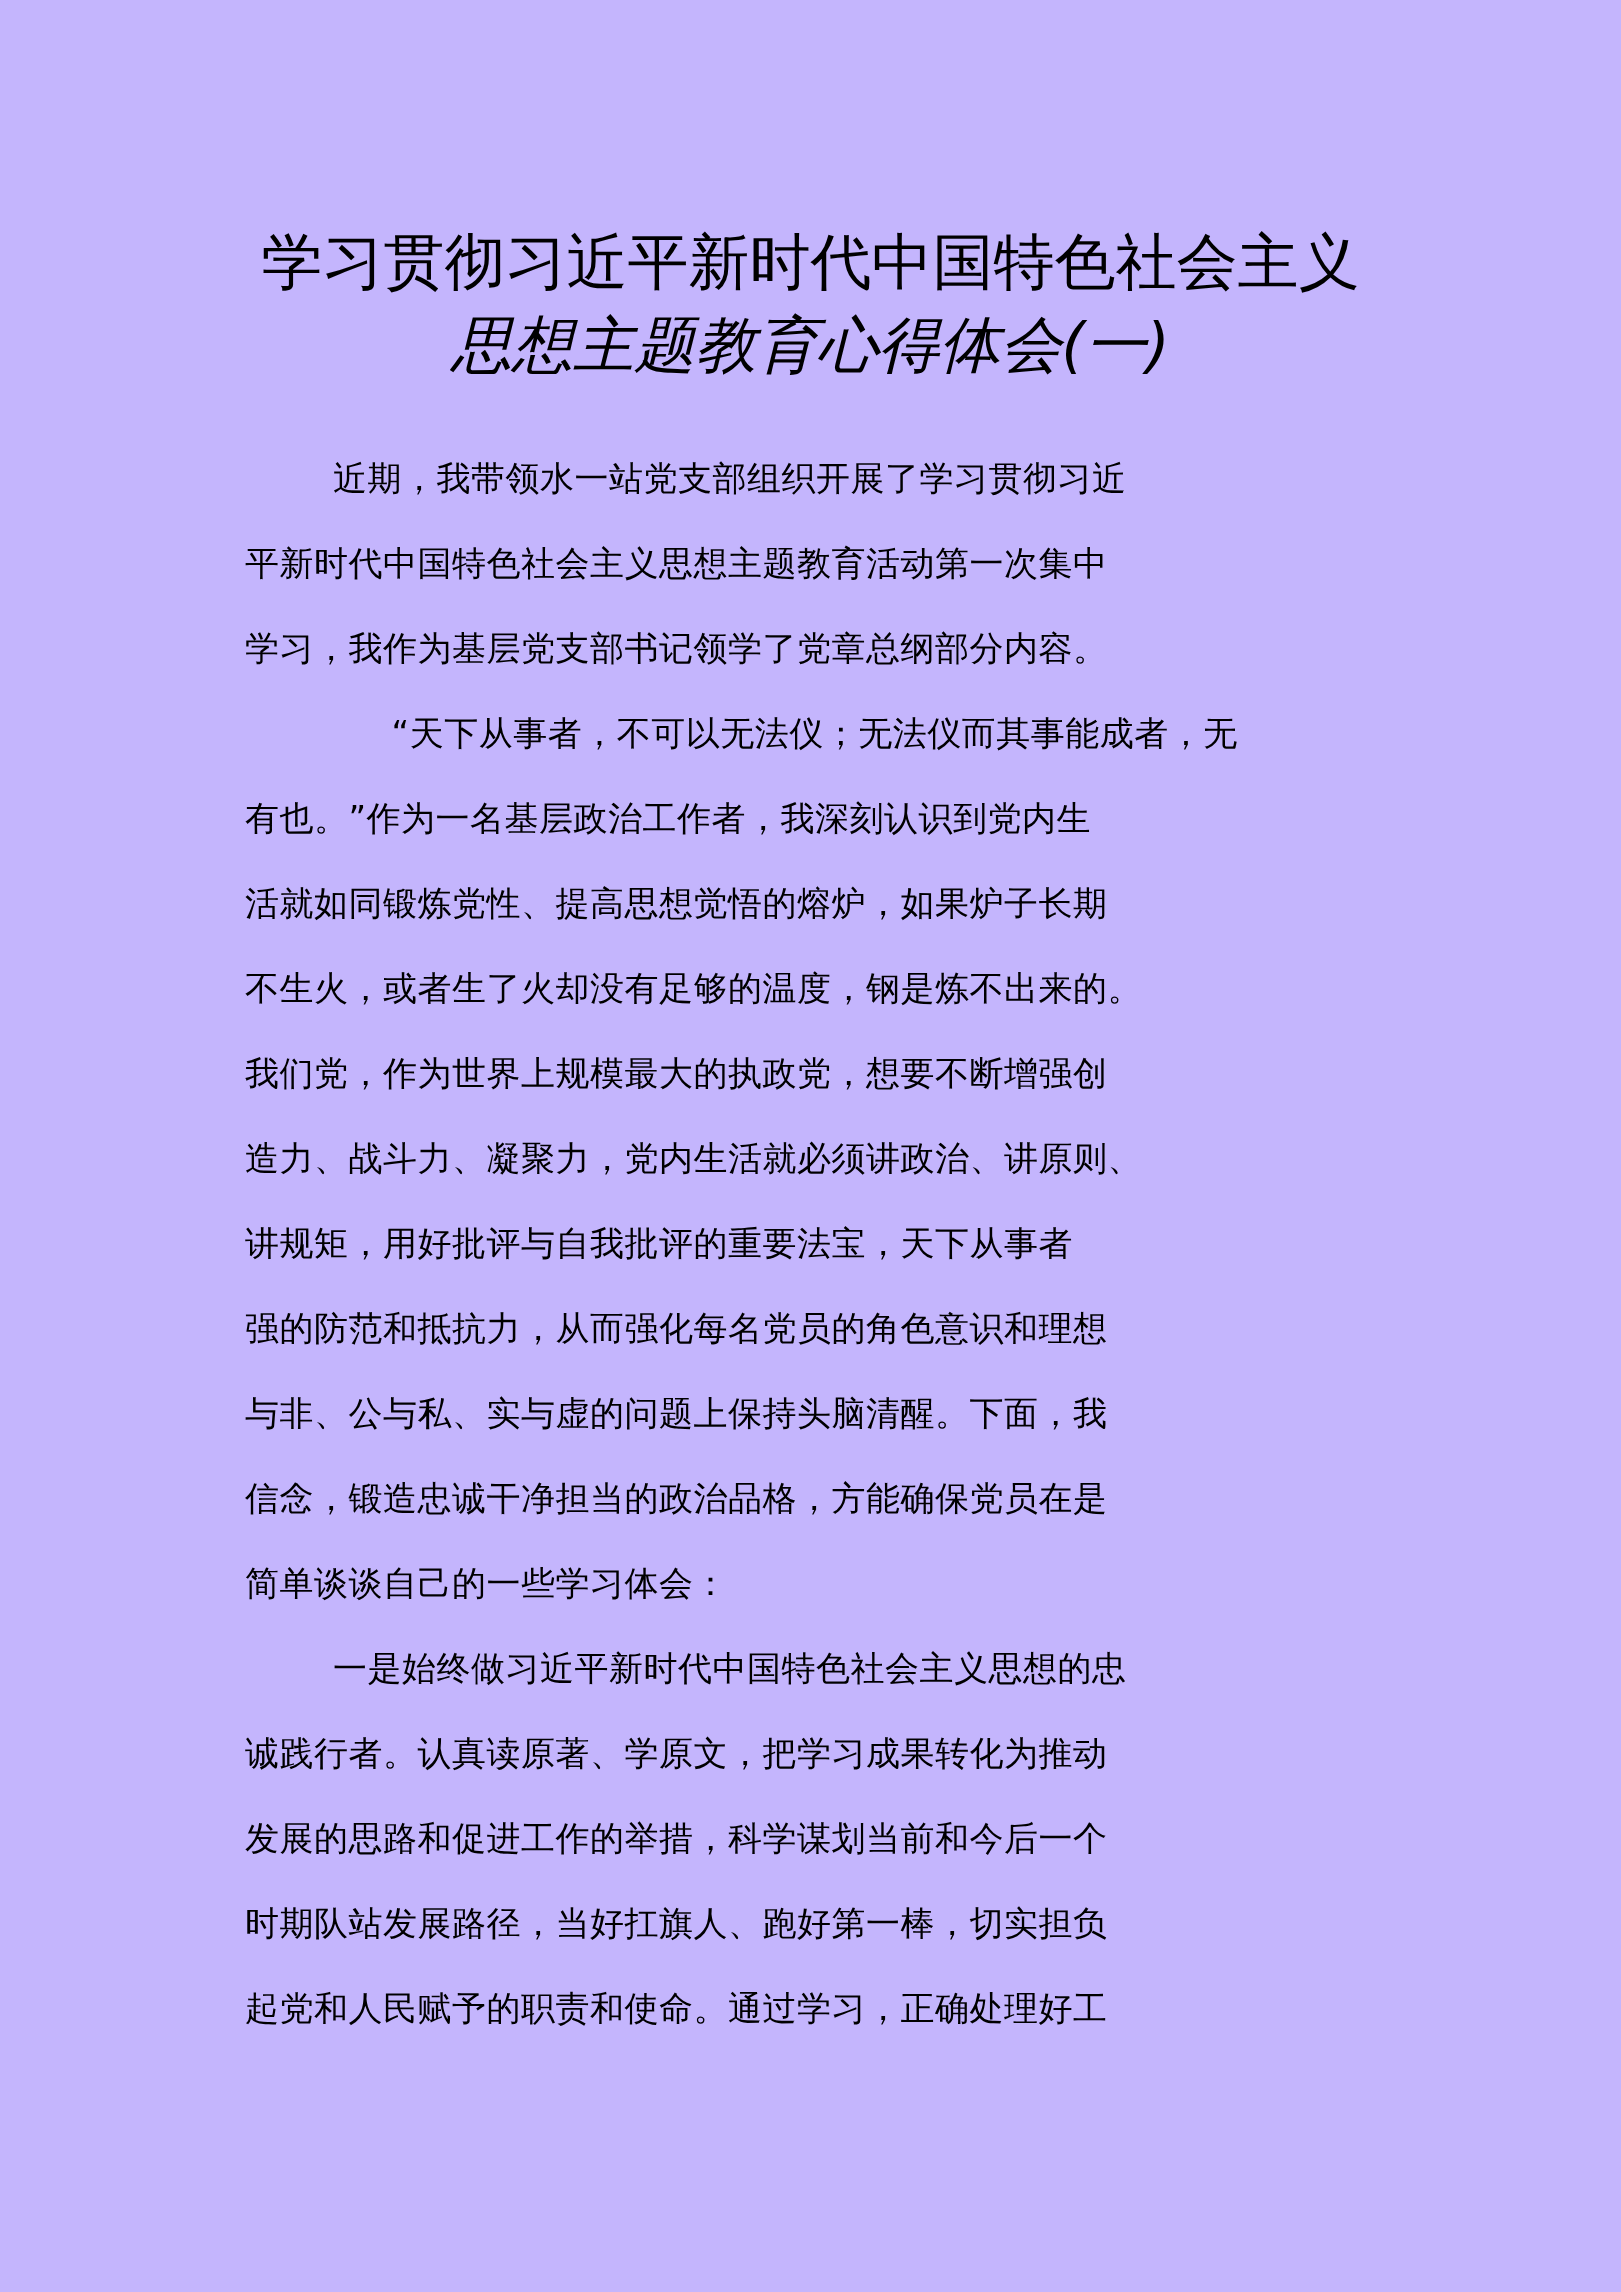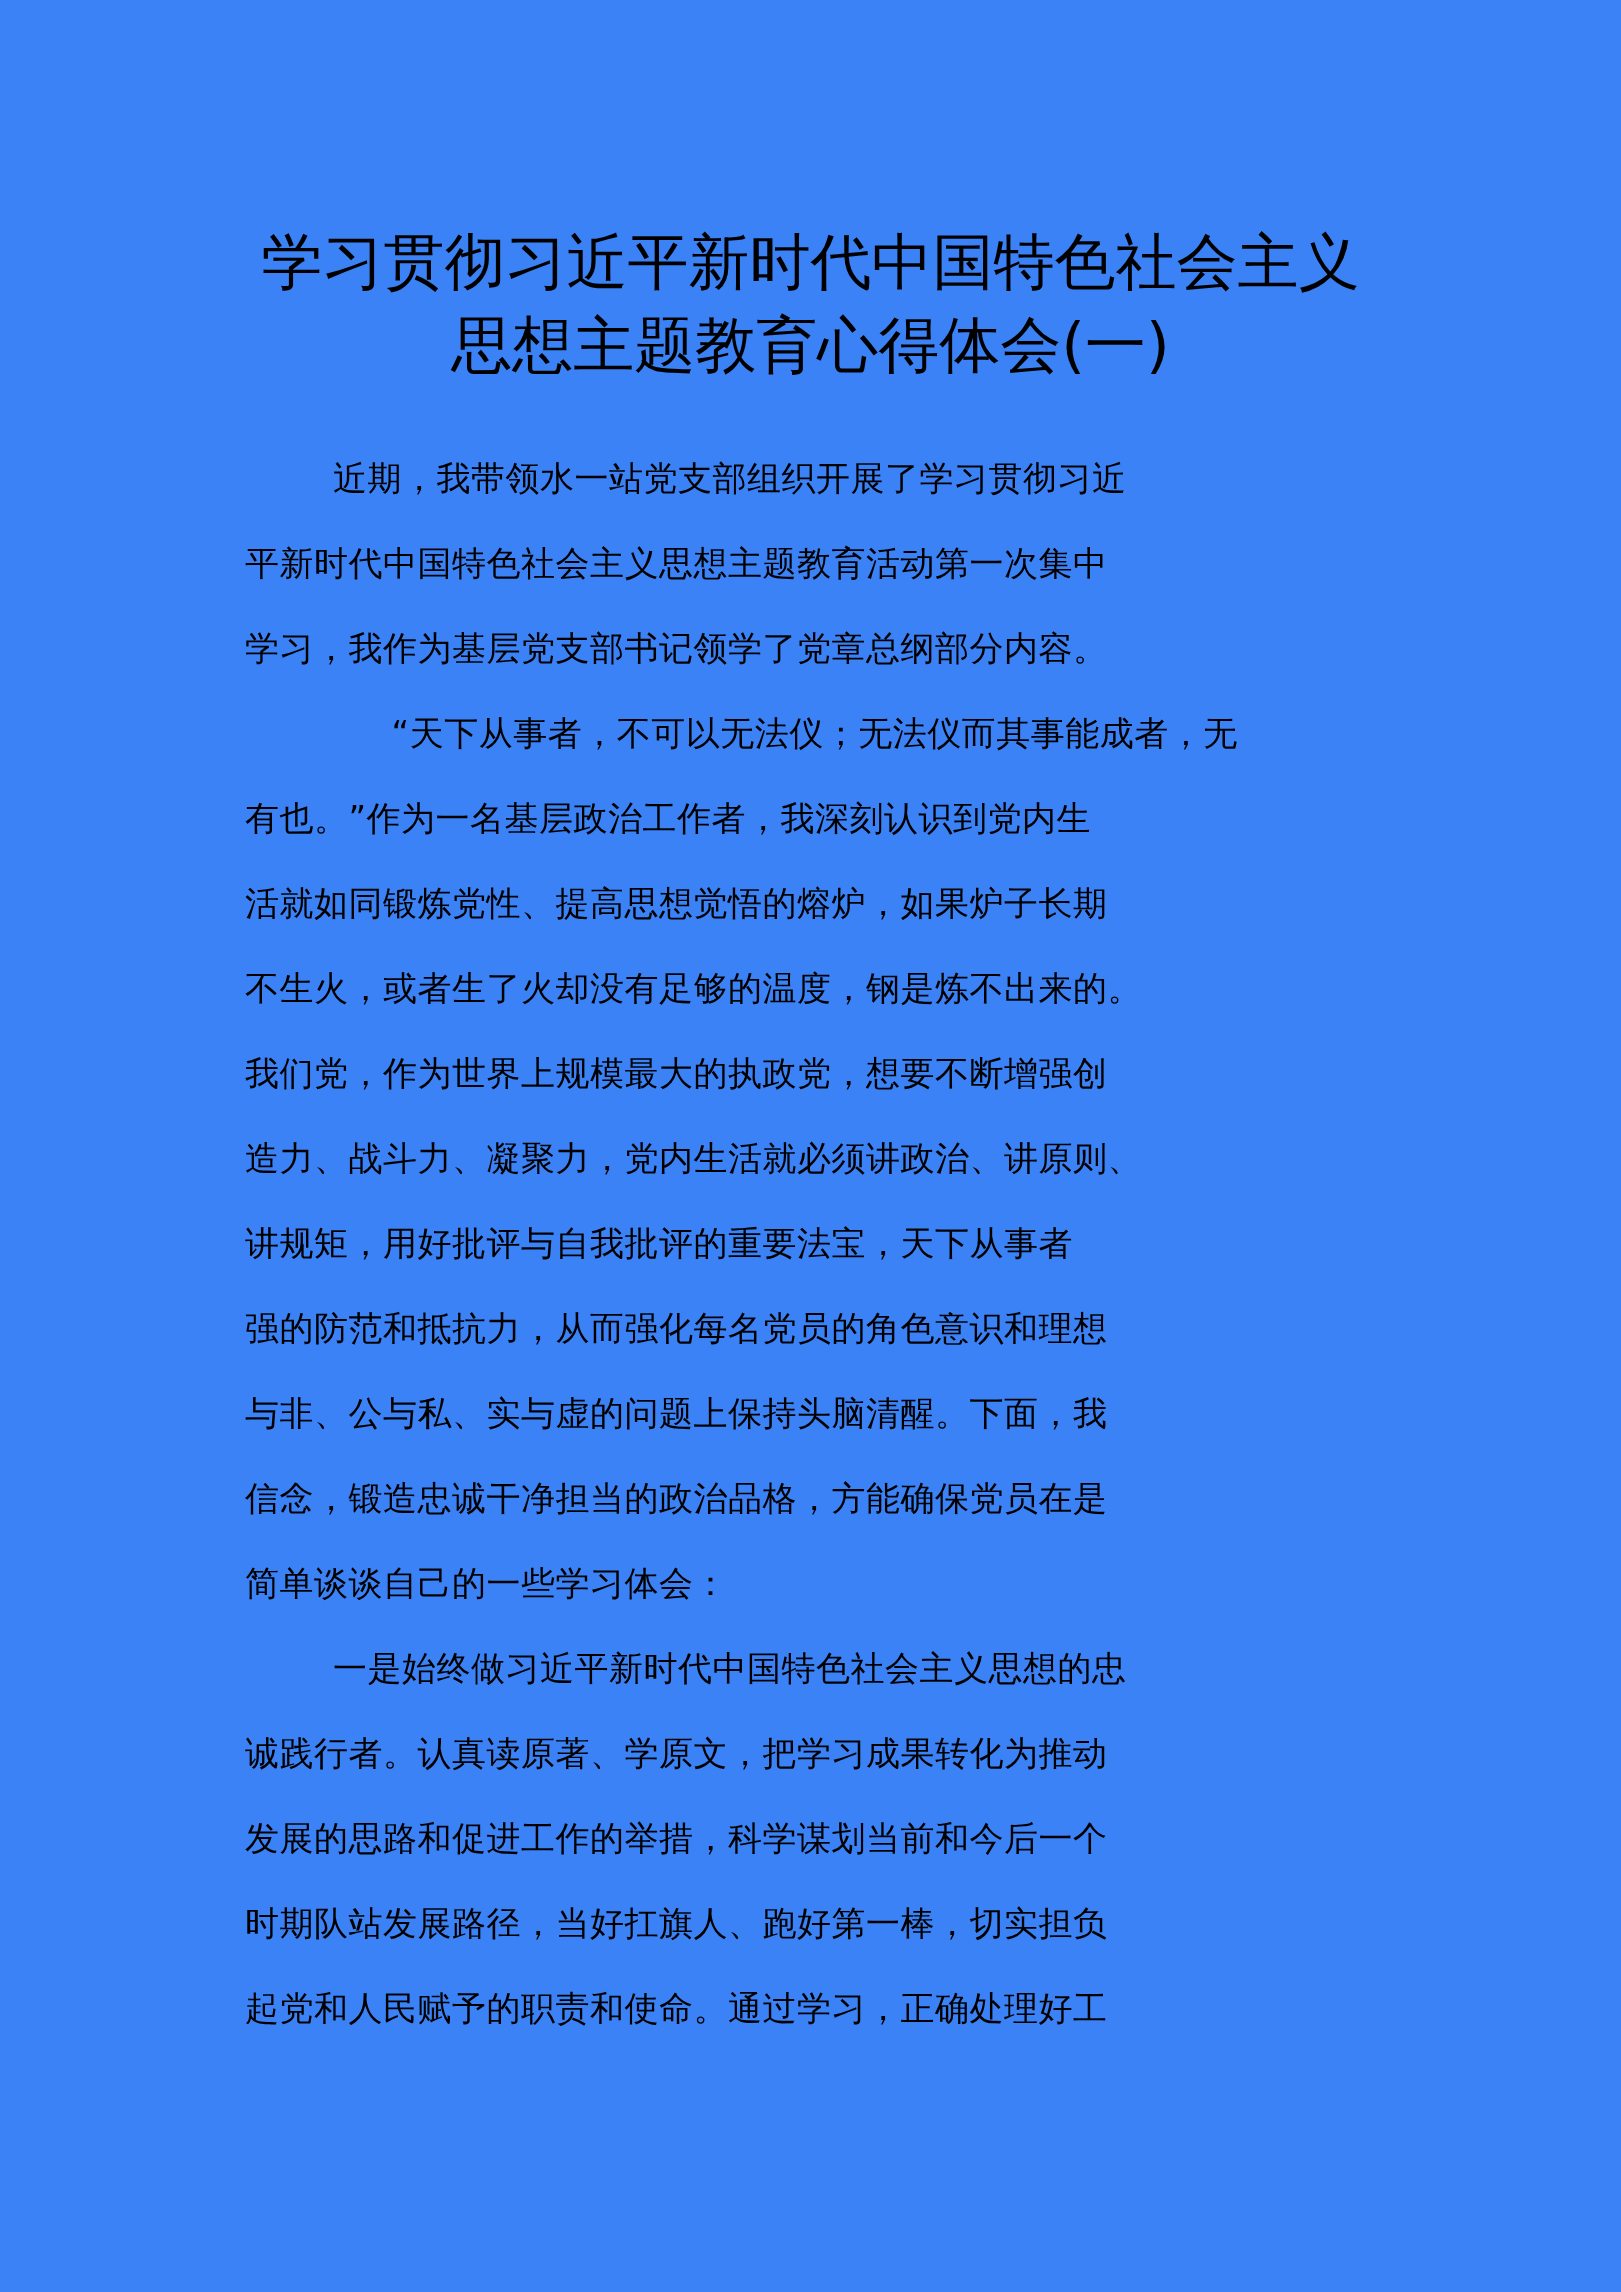--- a/index.html
+++ b/index.html
@@ -14,35 +14,35 @@
       overflow: hidden;
       font-family: "DejaVu Sans", "Liberation Sans", sans-serif;
       color: #000000;
     }
     .page {
       position: absolute;
       left: 0;
       top: 0;
       width: 1621px;
       height: 2293px;
-      background: #3b82f6;
+      background: #c4b5fd;
     }
     .title {
       position: absolute;
       left: 0;
       width: 1621px;
       text-align: center;
       font-size: 61px;
       line-height: 78px;
       font-weight: normal;
       letter-spacing: 0px;
       white-space: nowrap;
     }
     .title-line-1 { top: 223px; }
-    .title-line-2 { top: 306px; }
+    .title-line-2 { top: 306px; font-style: italic; }
     .body-text {
       position: absolute;
       left: 245px;
       top: 436px;
       width: 1147px;
     }
     .line {
       height: 85px;
       font-size: 34px;
       line-height: 85px;

